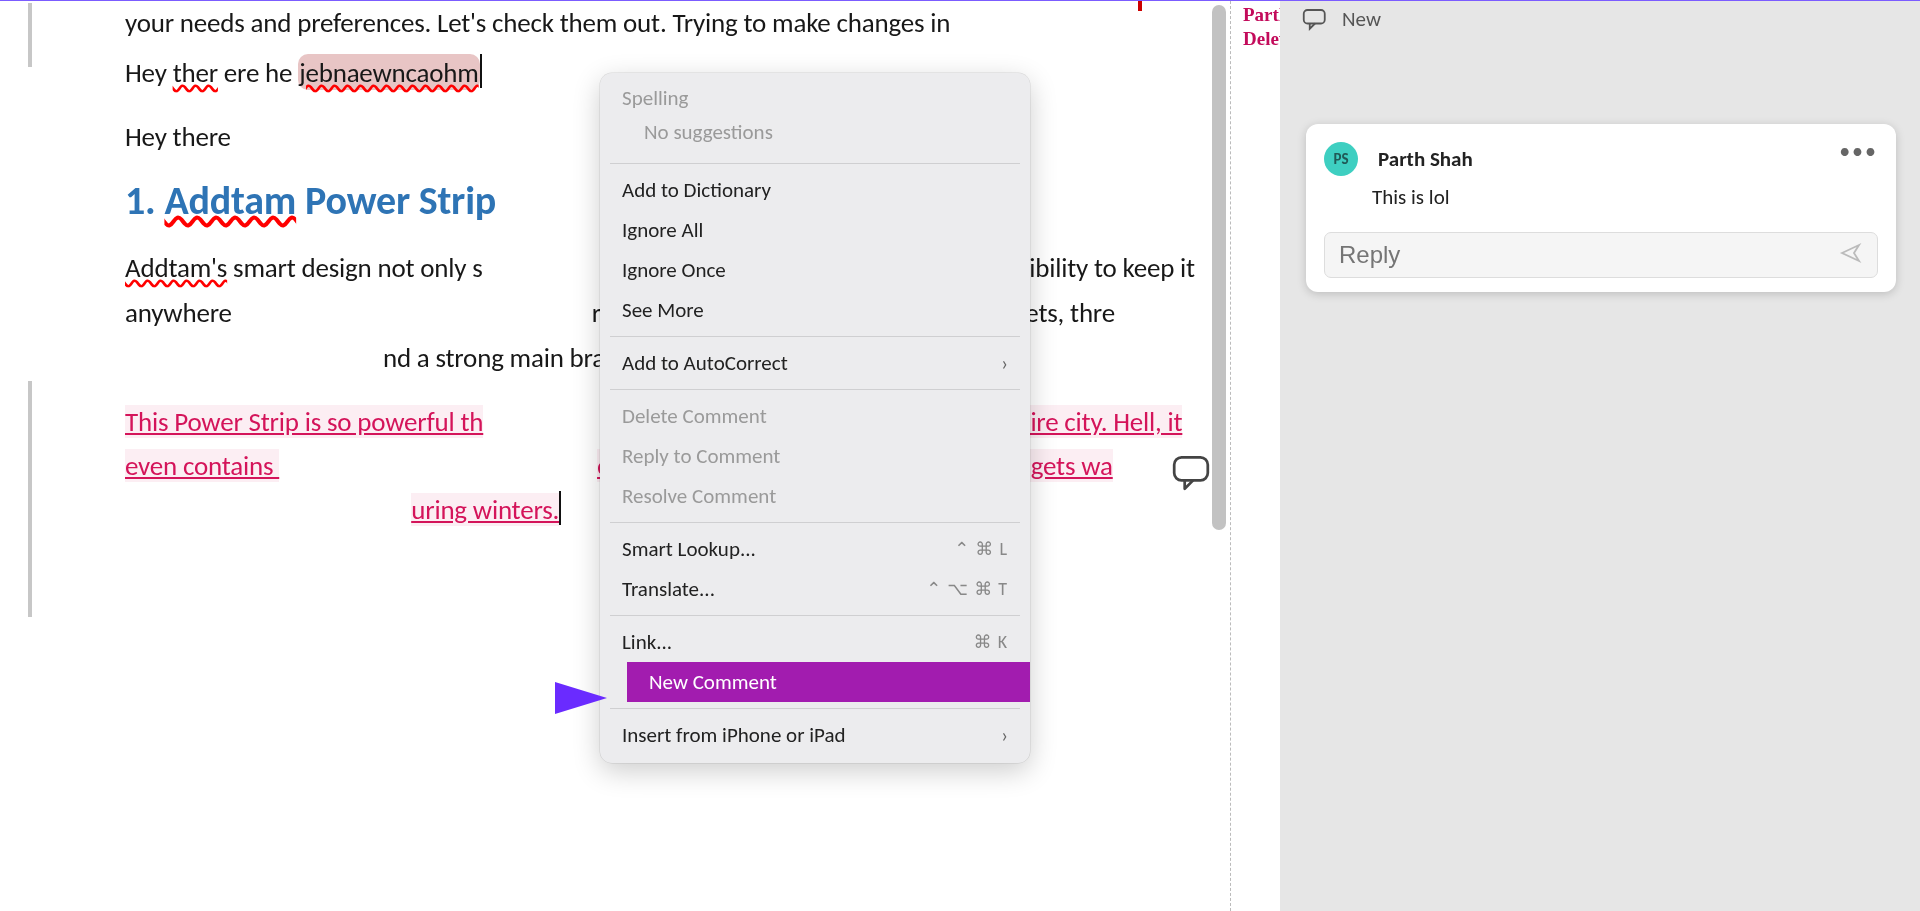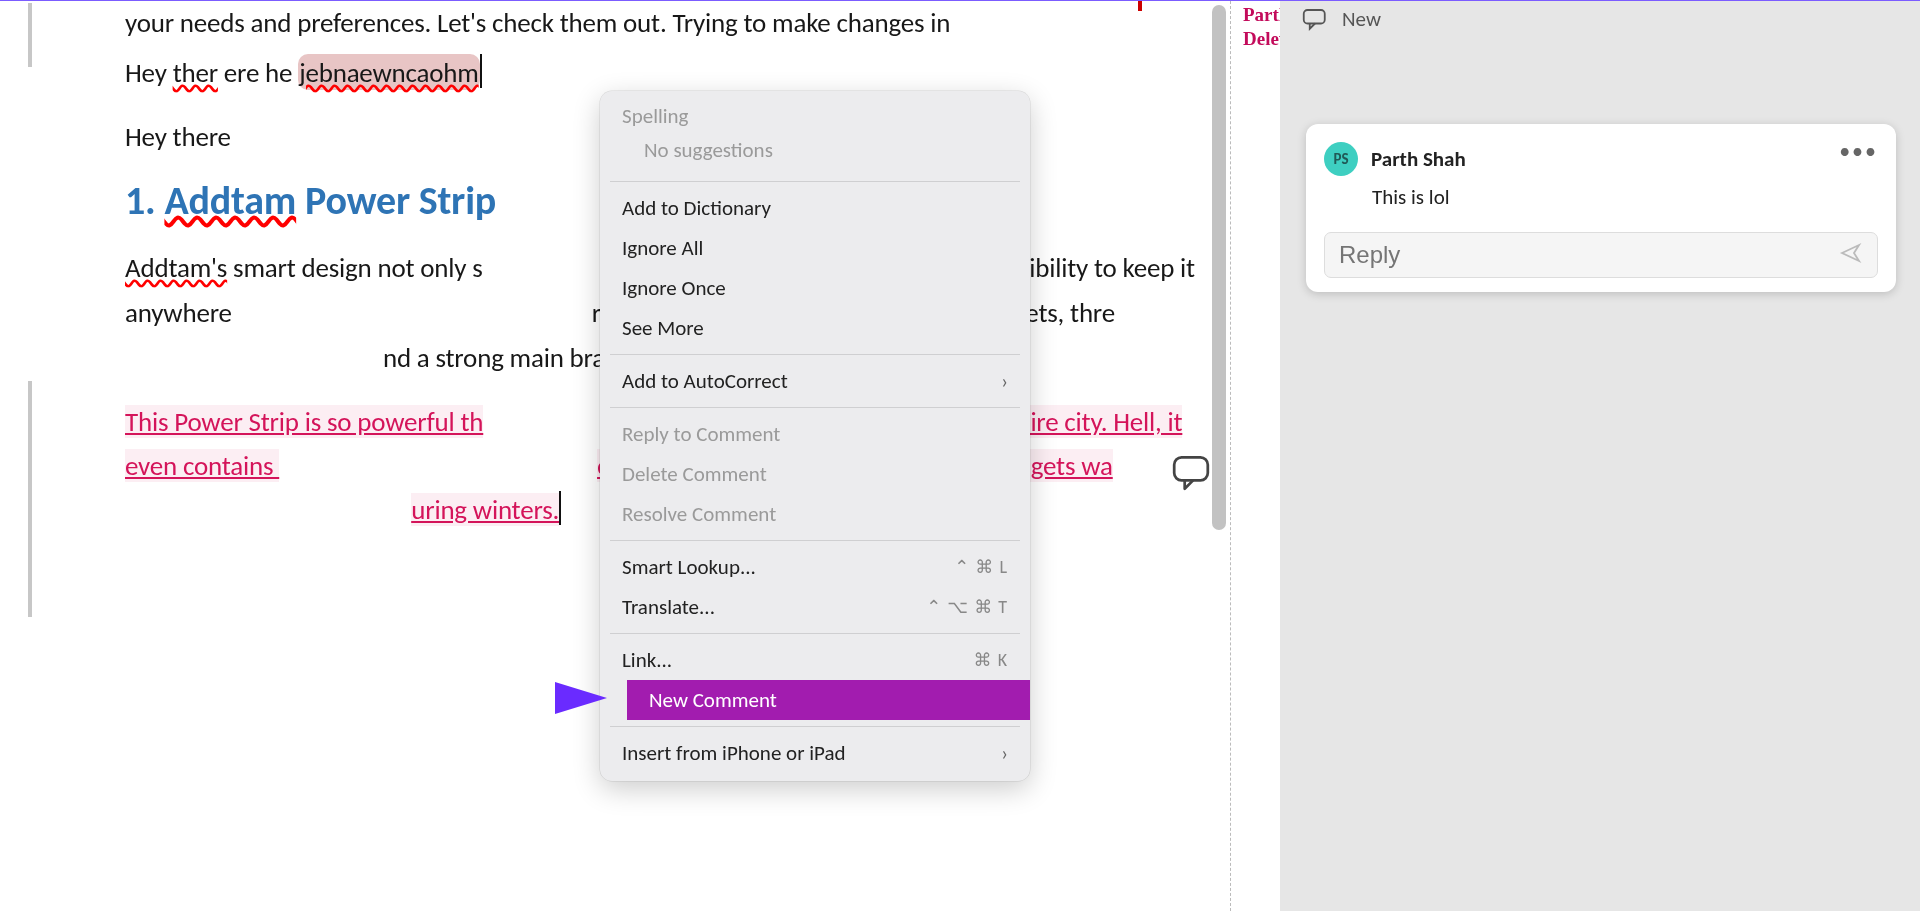--- a/index.html
+++ b/index.html
@@ -20,39 +20,39 @@
     .tracked { color: #d4145a; text-decoration: underline solid #d4145a; background: rgba(212,20,90,.07); }
     .misspell { text-decoration: underline red wavy; }
     .selmisspell { background: #e8c5c5; text-decoration: underline red wavy; padding: 2px 1px 1px 1px; border-radius: 10px; }
     .margin-bar { position: absolute; left: 28px; width: 4px; background: #c7c7c7; }
     .caret { display: inline-block; width: 0; height: 34px; border-left: 2px solid #111; vertical-align: -6px; }
 
     
     .track-label { position: absolute; top: 2px; left: 12px; font-size: 19px; font-weight: 700; color: #c30b5b; font-family: "Times New Roman", serif; line-height: 24px; }
 
     
-    .ctx-menu { position: absolute; top: 90px; left: 600px; width: 430px; background: #ececee; border-radius: 12px; box-shadow: 0 8px 28px rgba(0,0,0,.20), 0 0 0 .5px rgba(0,0,0,.12); padding: 8px 0; font-size: 21px; color: #222; }
+    .ctx-menu { position: absolute; top: 72px; left: 600px; width: 430px; background: #ececee; border-radius: 12px; box-shadow: 0 8px 28px rgba(0,0,0,.20), 0 0 0 .5px rgba(0,0,0,.12); padding: 8px 0; font-size: 21px; color: #222; }
     .ctx-section-header { padding: 4px 22px 4px 22px; color: #9a9a9a; font-size: 21px; }
     .ctx-sub { padding: 4px 22px 12px 44px; color: #9a9a9a; }
     .ctx-item { position: relative; padding: 7px 22px 7px 22px; display: flex; align-items: center; justify-content: space-between; cursor: default; }
     .ctx-item.disabled { color: #9a9a9a; }
     .ctx-item.hl { background: #a21caf; color: #fff; margin-left: 27px; }
     .ctx-sep { height: 1px; background: rgba(0,0,0,.12); margin: 6px 10px; }
     .ctx-shortcut { color: #888; font-size: 18px; letter-spacing: 1px; }
     .ctx-chevron { color: #666; font-size: 20px; }
 
     
     .big-arrow { position: absolute; top: 678px; left: 375px; width: 235px; height: 38px; pointer-events: none; }
 
     
     .cp-top { display: flex; align-items: center; padding: 3px 20px 12px 20px; }
     .cp-icon { width: 30px; height: 30px; }
     .cp-new { font-size: 21px; color: #555; margin-left: 12px; }
     .comment-card { margin: 78px 24px 0 26px; background: #fff; border-radius: 12px; box-shadow: 0 2px 10px rgba(0,0,0,.18); padding: 18px 18px 14px 18px; position: relative; }
-    .cc-top { display:flex; align-items:center; gap: 13px; }
+    .cc-top { display:flex; align-items:center; gap: 20px; }
     .avatar { width: 34px; height: 34px; border-radius: 50%; background: #3ecfc1; color: #205a56; font-size: 15px; font-weight: 600; display: flex; align-items: center; justify-content: center; }
     .author { font-size: 21px; font-weight: 700; color: #222; }
     .cc-more { position: absolute; top: 14px; right: 18px; color: #666; letter-spacing: 2px; font-size: 22px; cursor: pointer; }
     .cc-text { margin-left: 48px; margin-top: 8px; font-size: 21px; color: #222; }
     .reply-box { margin-top: 22px; display: flex; background: #f5f5f5; border: 1px solid #ddd; border-radius: 7px; height: 46px; align-items: center; padding: 0 14px; }
     .reply-input { flex: 1; border: 0; background: transparent; outline: 0; font-size: 24px; color: #555; }
     .reply-send { color: #bbb; }
 
     
     .vscroll { position: absolute; top: 2px; right: 2px; width: 16px; height: 525px; background: transparent; }
@@ -117,24 +117,24 @@
       <div class="ctx-item">
           <span>See More</span>
         </div>
       <div class="ctx-sep"></div>
       <div class="ctx-item">
           <span>Add to AutoCorrect</span>
           <span class="ctx-chevron">›</span>
         </div>
       <div class="ctx-sep"></div>
       <div class="ctx-item disabled">
+          <span>Delete Comment</span>
+        </div>
+      <div class="ctx-item disabled">
           <span>Reply to Comment</span>
-        </div>
-      <div class="ctx-item disabled">
-          <span>Delete Comment</span>
         </div>
       <div class="ctx-item disabled">
           <span>Resolve Comment</span>
         </div>
       <div class="ctx-sep"></div>
       <div class="ctx-item">
           <span>Smart Lookup...</span>
           <span class="ctx-shortcut">⌃ ⌘ L</span>
         </div>
       <div class="ctx-item">

